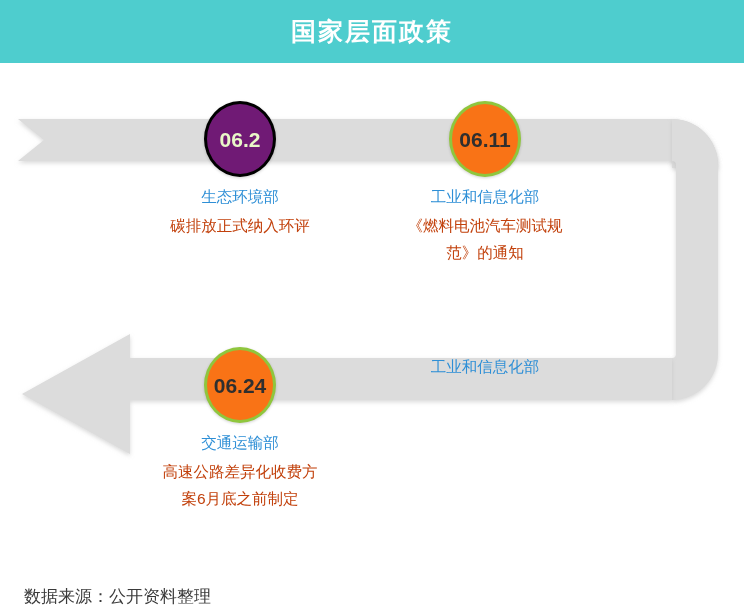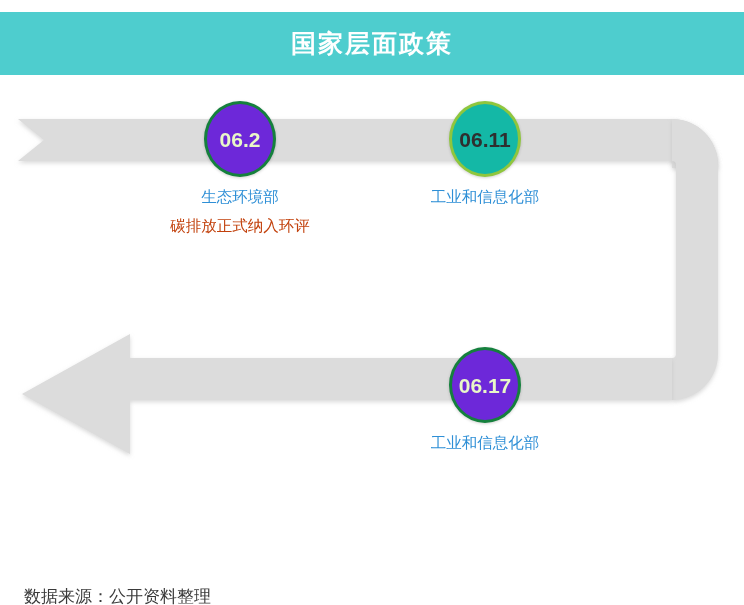--- a/index.html
+++ b/index.html
@@ -19,21 +19,21 @@
     position: relative;
     width: 744px;
     height: 605px;
     background: #ffffff;
   }
 
   
   #header-bar {
     position: absolute;
     left: 0;
-    top: 12px;
+    top: 0;
     width: 744px;
     height: 63px;
     background: #4ecdce;
     display: flex;
     align-items: center;
     justify-content: center;
   }
   #header-title {
     color: #ffffff;
     font-size: 25px;
@@ -84,27 +84,27 @@
   .node-desc {
     margin-top: 4px;
     font-size: 15.5px;
     color: #c2410c;
     line-height: 1.72;
     padding: 0 8px;
   }
 
   
   .circle-teal {
-    background: #6d28d9;
-    border: 3px solid #15803d;
+    background: #701a75;
+    border: 3px solid #000000;
   }
   .circle-teal .node-circle-date { color: #e9f7c8; }
 
   .circle-green {
-    background: #14b8a6;
+    background: #f97316;
     border: 3px solid #8fc63d;
   }
   .circle-green .node-circle-date { color: #2f2f2f; }
 
   
   #node-1 { left: 147px; top: 101px; }
   #node-2 { left: 392px; top: 101px; }
   #node-3 { left: 147px; top: 347px; }
   #node-4 { left: 392px; top: 347px; }
 
@@ -165,25 +165,30 @@
     </div>
     <div class="node-org">生态环境部</div>
     <div class="node-desc">碳排放正式纳入环评</div>
   </div>
 
   <div class="node" id="node-2">
     <div class="node-circle circle-green">
       <span class="node-circle-date">06.11</span>
     </div>
     <div class="node-org">工业和信息化部</div>
+    <div class="node-desc">《燃料电池汽车测试规范》的通知</div>
   </div>
 
+  <div class="node" id="node-3">
+    <div class="node-circle circle-green">
+      <span class="node-circle-date">06.24</span>
+    </div>
+    <div class="node-org">交通运输部</div>
+    <div class="node-desc">高速公路差异化收费方案6月底之前制定</div>
+  </div>
 
   <div class="node" id="node-4">
-    <div class="node-circle circle-teal">
-      <span class="node-circle-date">06.17</span>
-    </div>
     <div class="node-org">工业和信息化部</div>
   </div>
 
   <div id="footer-source">数据来源：公开资料整理</div>
 
 </div>
 
 </body></html>

